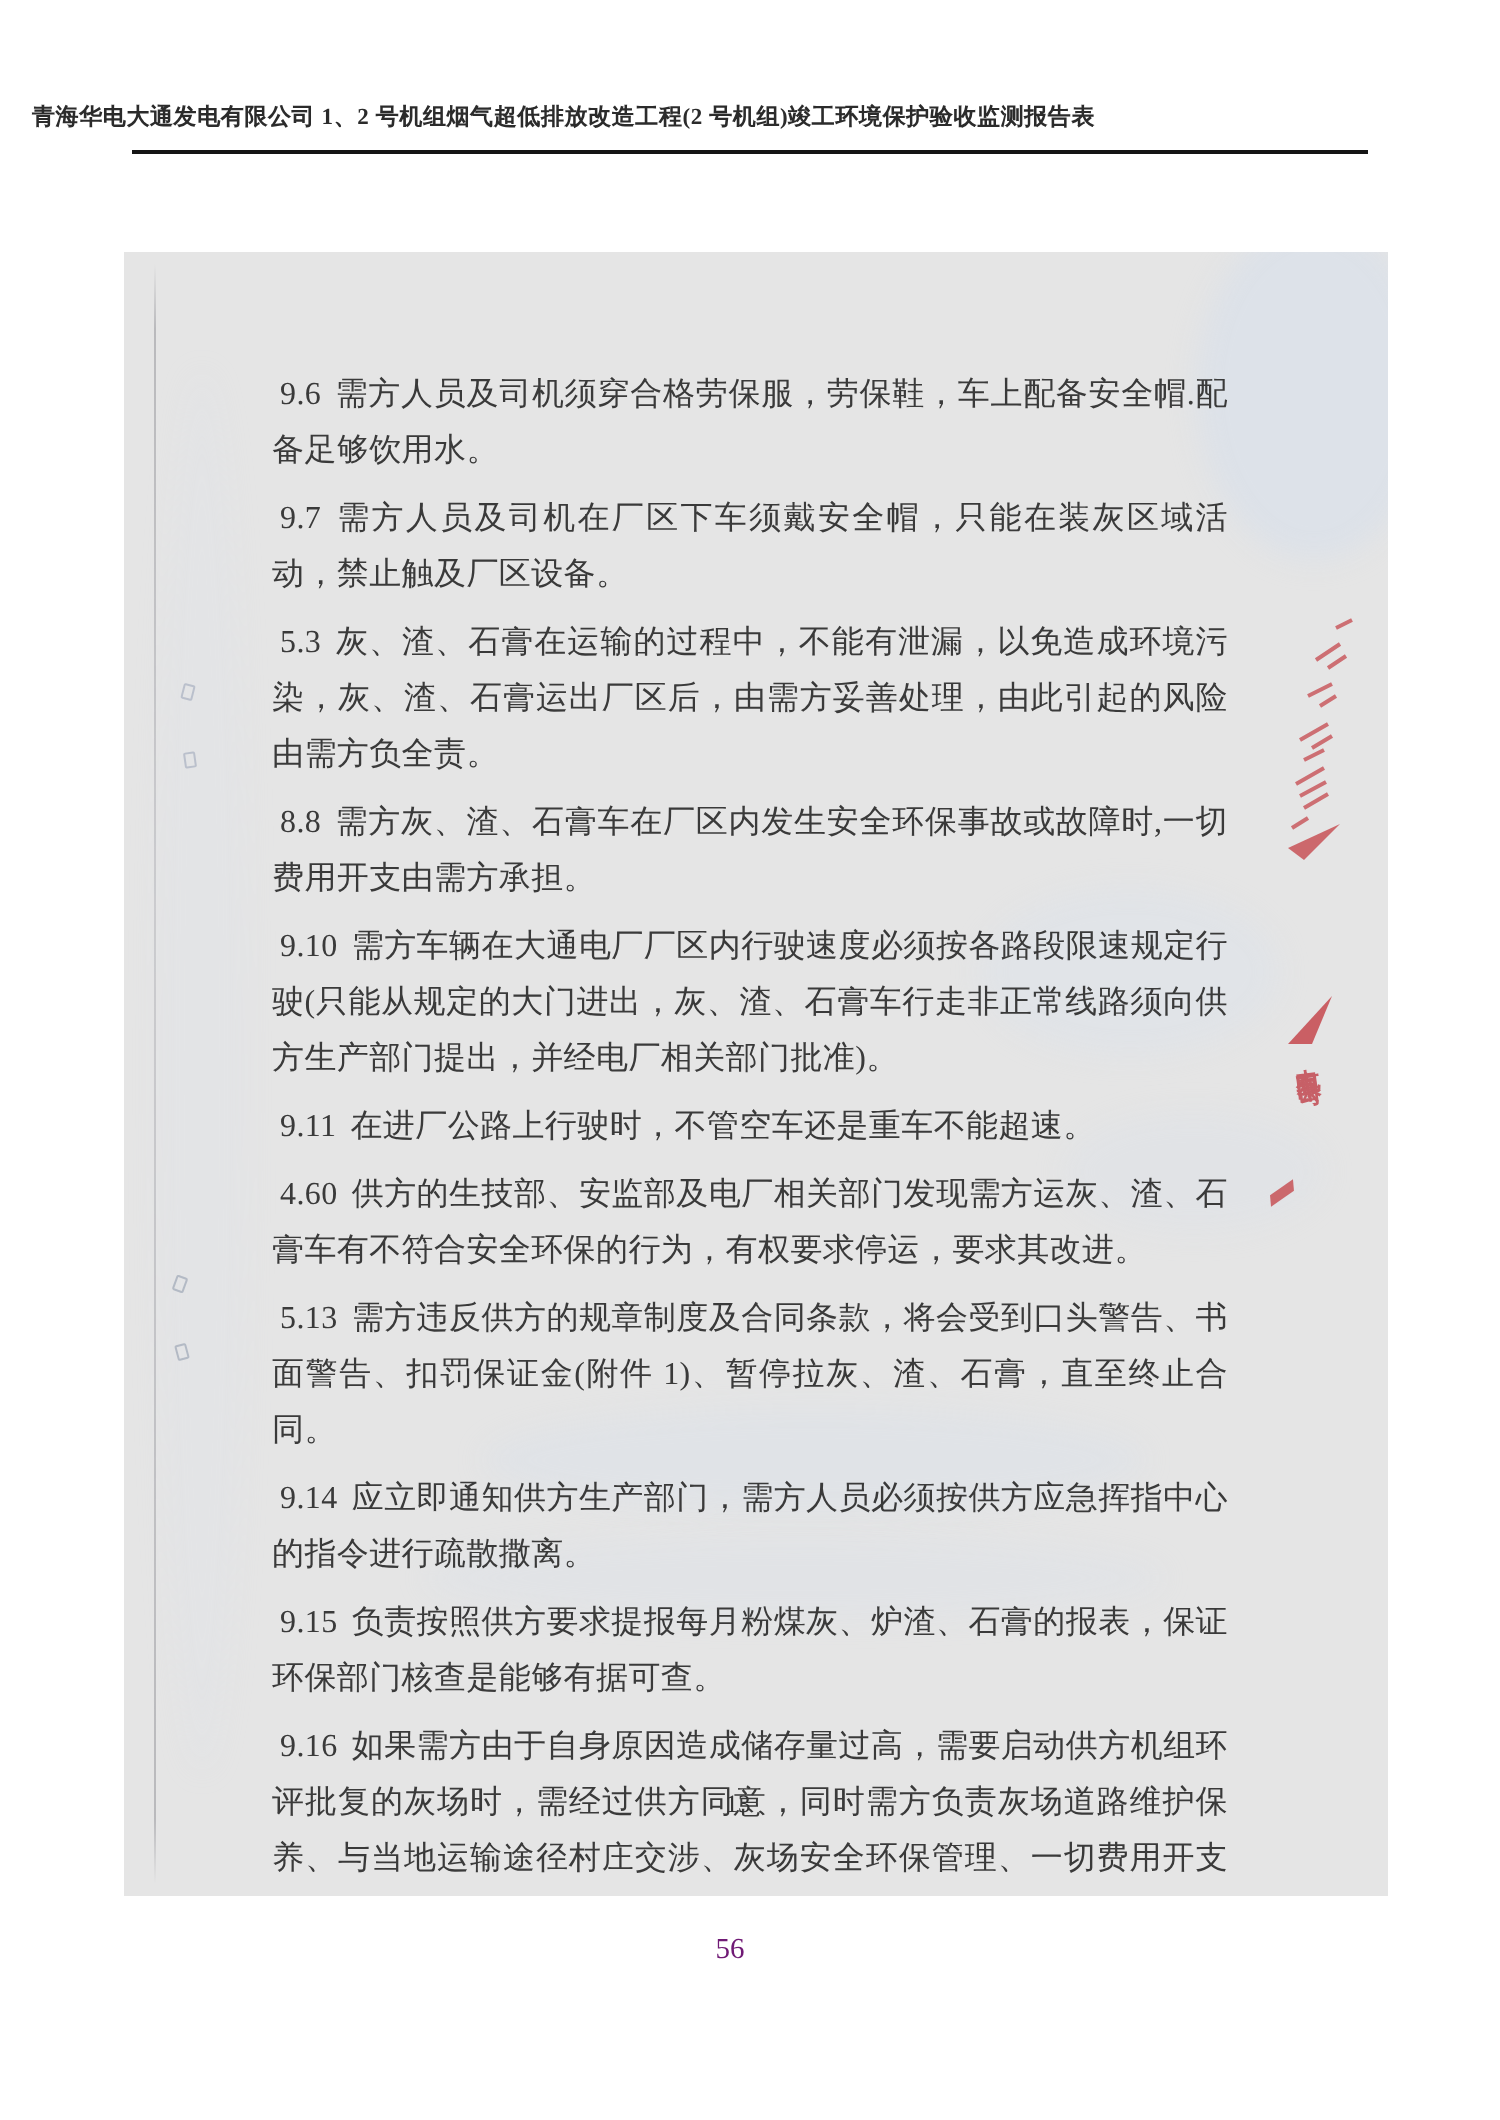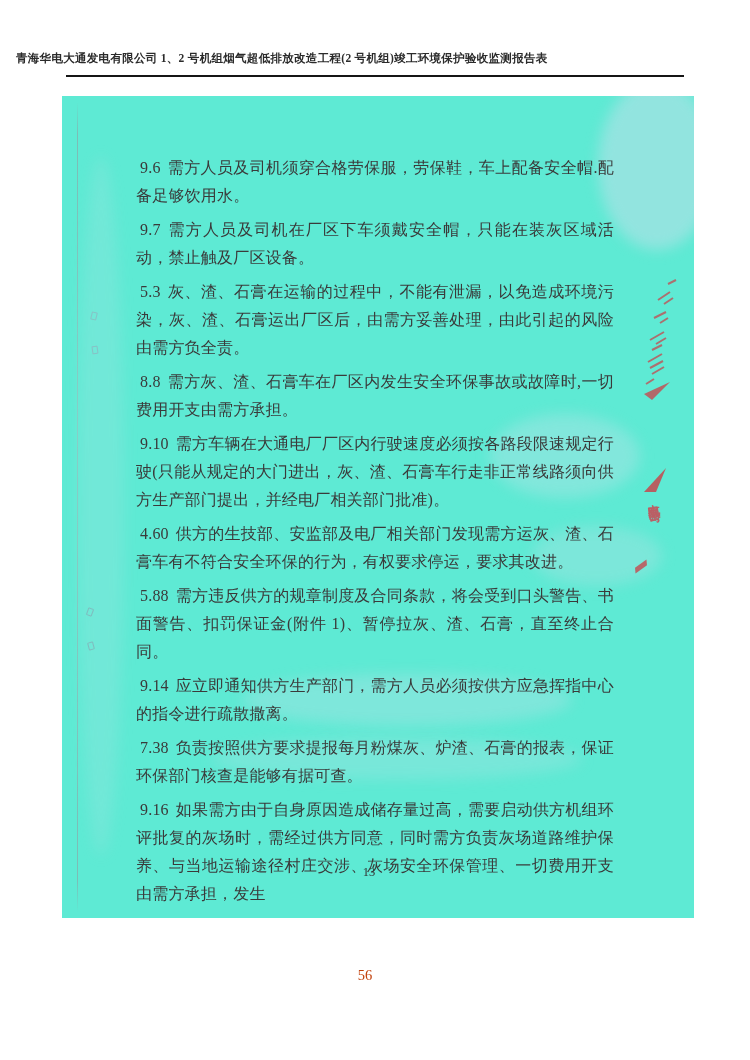--- a/index.html
+++ b/index.html
@@ -16,22 +16,22 @@
     font-size:11.5px;font-weight:bold;
     color:#2b2b2b;letter-spacing:0.3px;margin-left:16px;
   }
   .header-rule{
     position:absolute;top:75px;left:66px;width:618px;height:2px;
     background:#151515;
   }
 
   
   .scan{
-    position:absolute;left:62px;top:96px;width:632px;height:822px;
-    background:#5eead4;overflow:hidden;
+    position:absolute;left:62px;top:126px;width:632px;height:822px;
+    background:#e5e5e5;overflow:hidden;
   }
   .scan-edge{
     position:absolute;left:15px;top:6px;width:1px;height:810px;
     background:linear-gradient(to bottom,
       rgba(150,150,155,0.0) 0%, rgba(150,150,155,0.55) 4%,
       rgba(170,170,175,0.45) 40%, rgba(150,150,155,0.55) 96%,
       rgba(150,150,155,0.0) 100%);
   }
   .blob{position:absolute;border-radius:50%;filter:blur(7px);pointer-events:none;}
   .b1{left:536px;top:-16px;width:118px;height:170px;background:rgba(210,222,238,0.45);}
@@ -73,21 +73,21 @@
     transform:rotate(-7deg);font-weight:bold;
   }
   .stamp-lower-tail{
     position:absolute;left:572px;top:468px;width:14px;height:5px;
     background:#c5484e;opacity:0.8;transform:rotate(-35deg) skewX(-30deg);
   }
 
   
   .footer-pageno{
     position:absolute;left:0;top:967px;width:100%;padding-right:20px;
-    box-sizing:border-box;text-align:center;font-size:14.5px;color:#c2410c;
+    box-sizing:border-box;text-align:center;font-size:14.5px;color:#701a75;
   }
 </style>
 </head>
 <body>
 
 <div class="page">
 
   <div class="header-title">青海华电大通发电有限公司 1、2 号机组烟气超低排放改造工程(2 号机组)竣工环境保护验收监测报告表</div>
   <div class="header-rule"></div>
 
@@ -122,24 +122,25 @@
     </svg>
     <div class="stamp-lower-text">电有限公司</div>
     <div class="stamp-lower-tail"></div>
 
     <div class="doc-body">
       <p class="clause"><span class="num">9.6</span><span>需方人员及司机须穿合格劳保服，劳保鞋，车上配备安全帽.配备足够饮用水。</span></p>
       <p class="clause"><span class="num">9.7</span><span>需方人员及司机在厂区下车须戴安全帽，只能在装灰区域活动，禁止触及厂区设备。</span></p>
       <p class="clause"><span class="num">5.3</span><span>灰、渣、石膏在运输的过程中，不能有泄漏，以免造成环境污染，灰、渣、石膏运出厂区后，由需方妥善处理，由此引起的风险由需方负全责。</span></p>
       <p class="clause"><span class="num">8.8</span><span>需方灰、渣、石膏车在厂区内发生安全环保事故或故障时,一切费用开支由需方承担。</span></p>
       <p class="clause"><span class="num">9.10</span><span>需方车辆在大通电厂厂区内行驶速度必须按各路段限速规定行驶(只能从规定的大门进出，灰、渣、石膏车行走非正常线路须向供方生产部门提出，并经电厂相关部门批准)。</span></p>
+      <p class="clause"><span class="num">9.11</span><span>在进厂公路上行驶时，不管空车还是重车不能超速。</span></p>
       <p class="clause"><span class="num">4.60</span><span>供方的生技部、安监部及电厂相关部门发现需方运灰、渣、石膏车有不符合安全环保的行为，有权要求停运，要求其改进。</span></p>
-      <p class="clause"><span class="num">5.88</span><span>需方违反供方的规章制度及合同条款，将会受到口头警告、书面警告、扣罚保证金(附件 1)、暂停拉灰、渣、石膏，直至终止合同。</span></p>
+      <p class="clause"><span class="num">5.13</span><span>需方违反供方的规章制度及合同条款，将会受到口头警告、书面警告、扣罚保证金(附件 1)、暂停拉灰、渣、石膏，直至终止合同。</span></p>
       <p class="clause"><span class="num">9.14</span><span>应立即通知供方生产部门，需方人员必须按供方应急挥指中心的指令进行疏散撒离。</span></p>
-      <p class="clause"><span class="num">7.38</span><span>负责按照供方要求提报每月粉煤灰、炉渣、石膏的报表，保证环保部门核查是能够有据可查。</span></p>
+      <p class="clause"><span class="num">9.15</span><span>负责按照供方要求提报每月粉煤灰、炉渣、石膏的报表，保证环保部门核查是能够有据可查。</span></p>
       <p class="clause"><span class="num">9.16</span><span>如果需方由于自身原因造成储存量过高，需要启动供方机组环评批复的灰场时，需经过供方同意，同时需方负责灰场道路维护保养、与当地运输途径村庄交涉、灰场安全环保管理、一切费用开支由需方承担，发生</span></p>
     </div>
 
     <div class="inner-pageno">13</div>
   </div>
 
   <div class="footer-pageno">56</div>
 
 </div>
 

